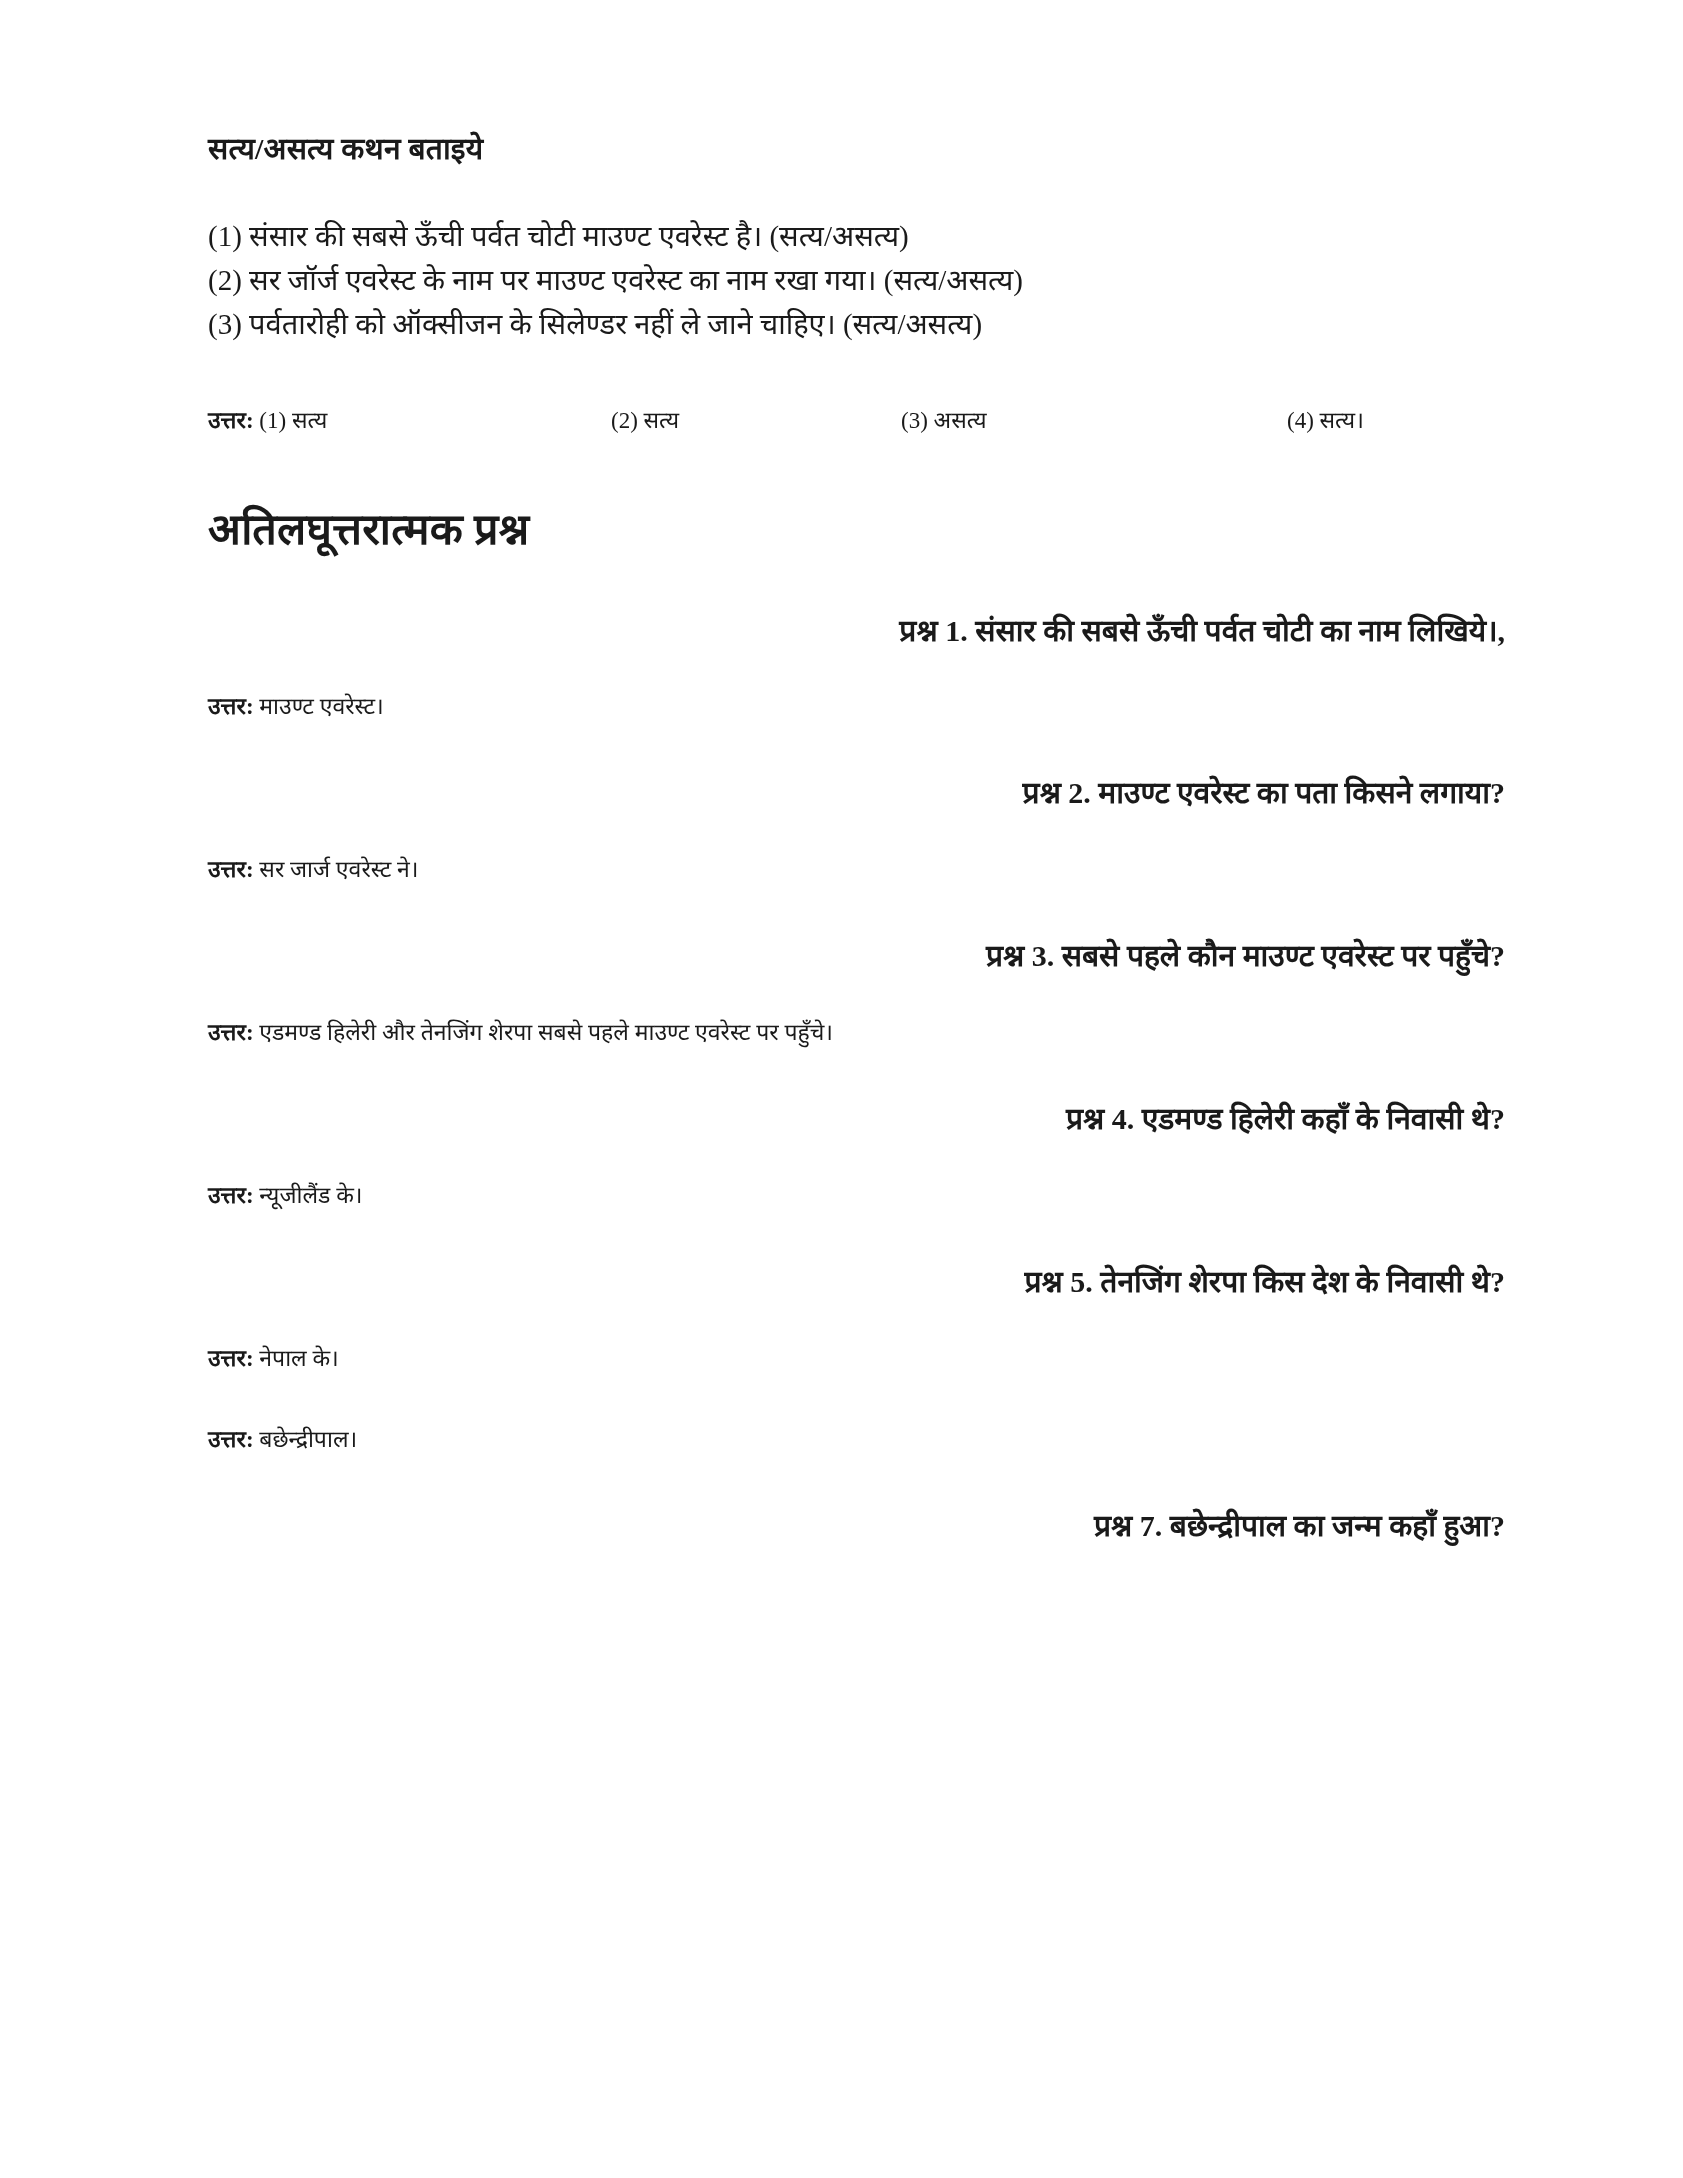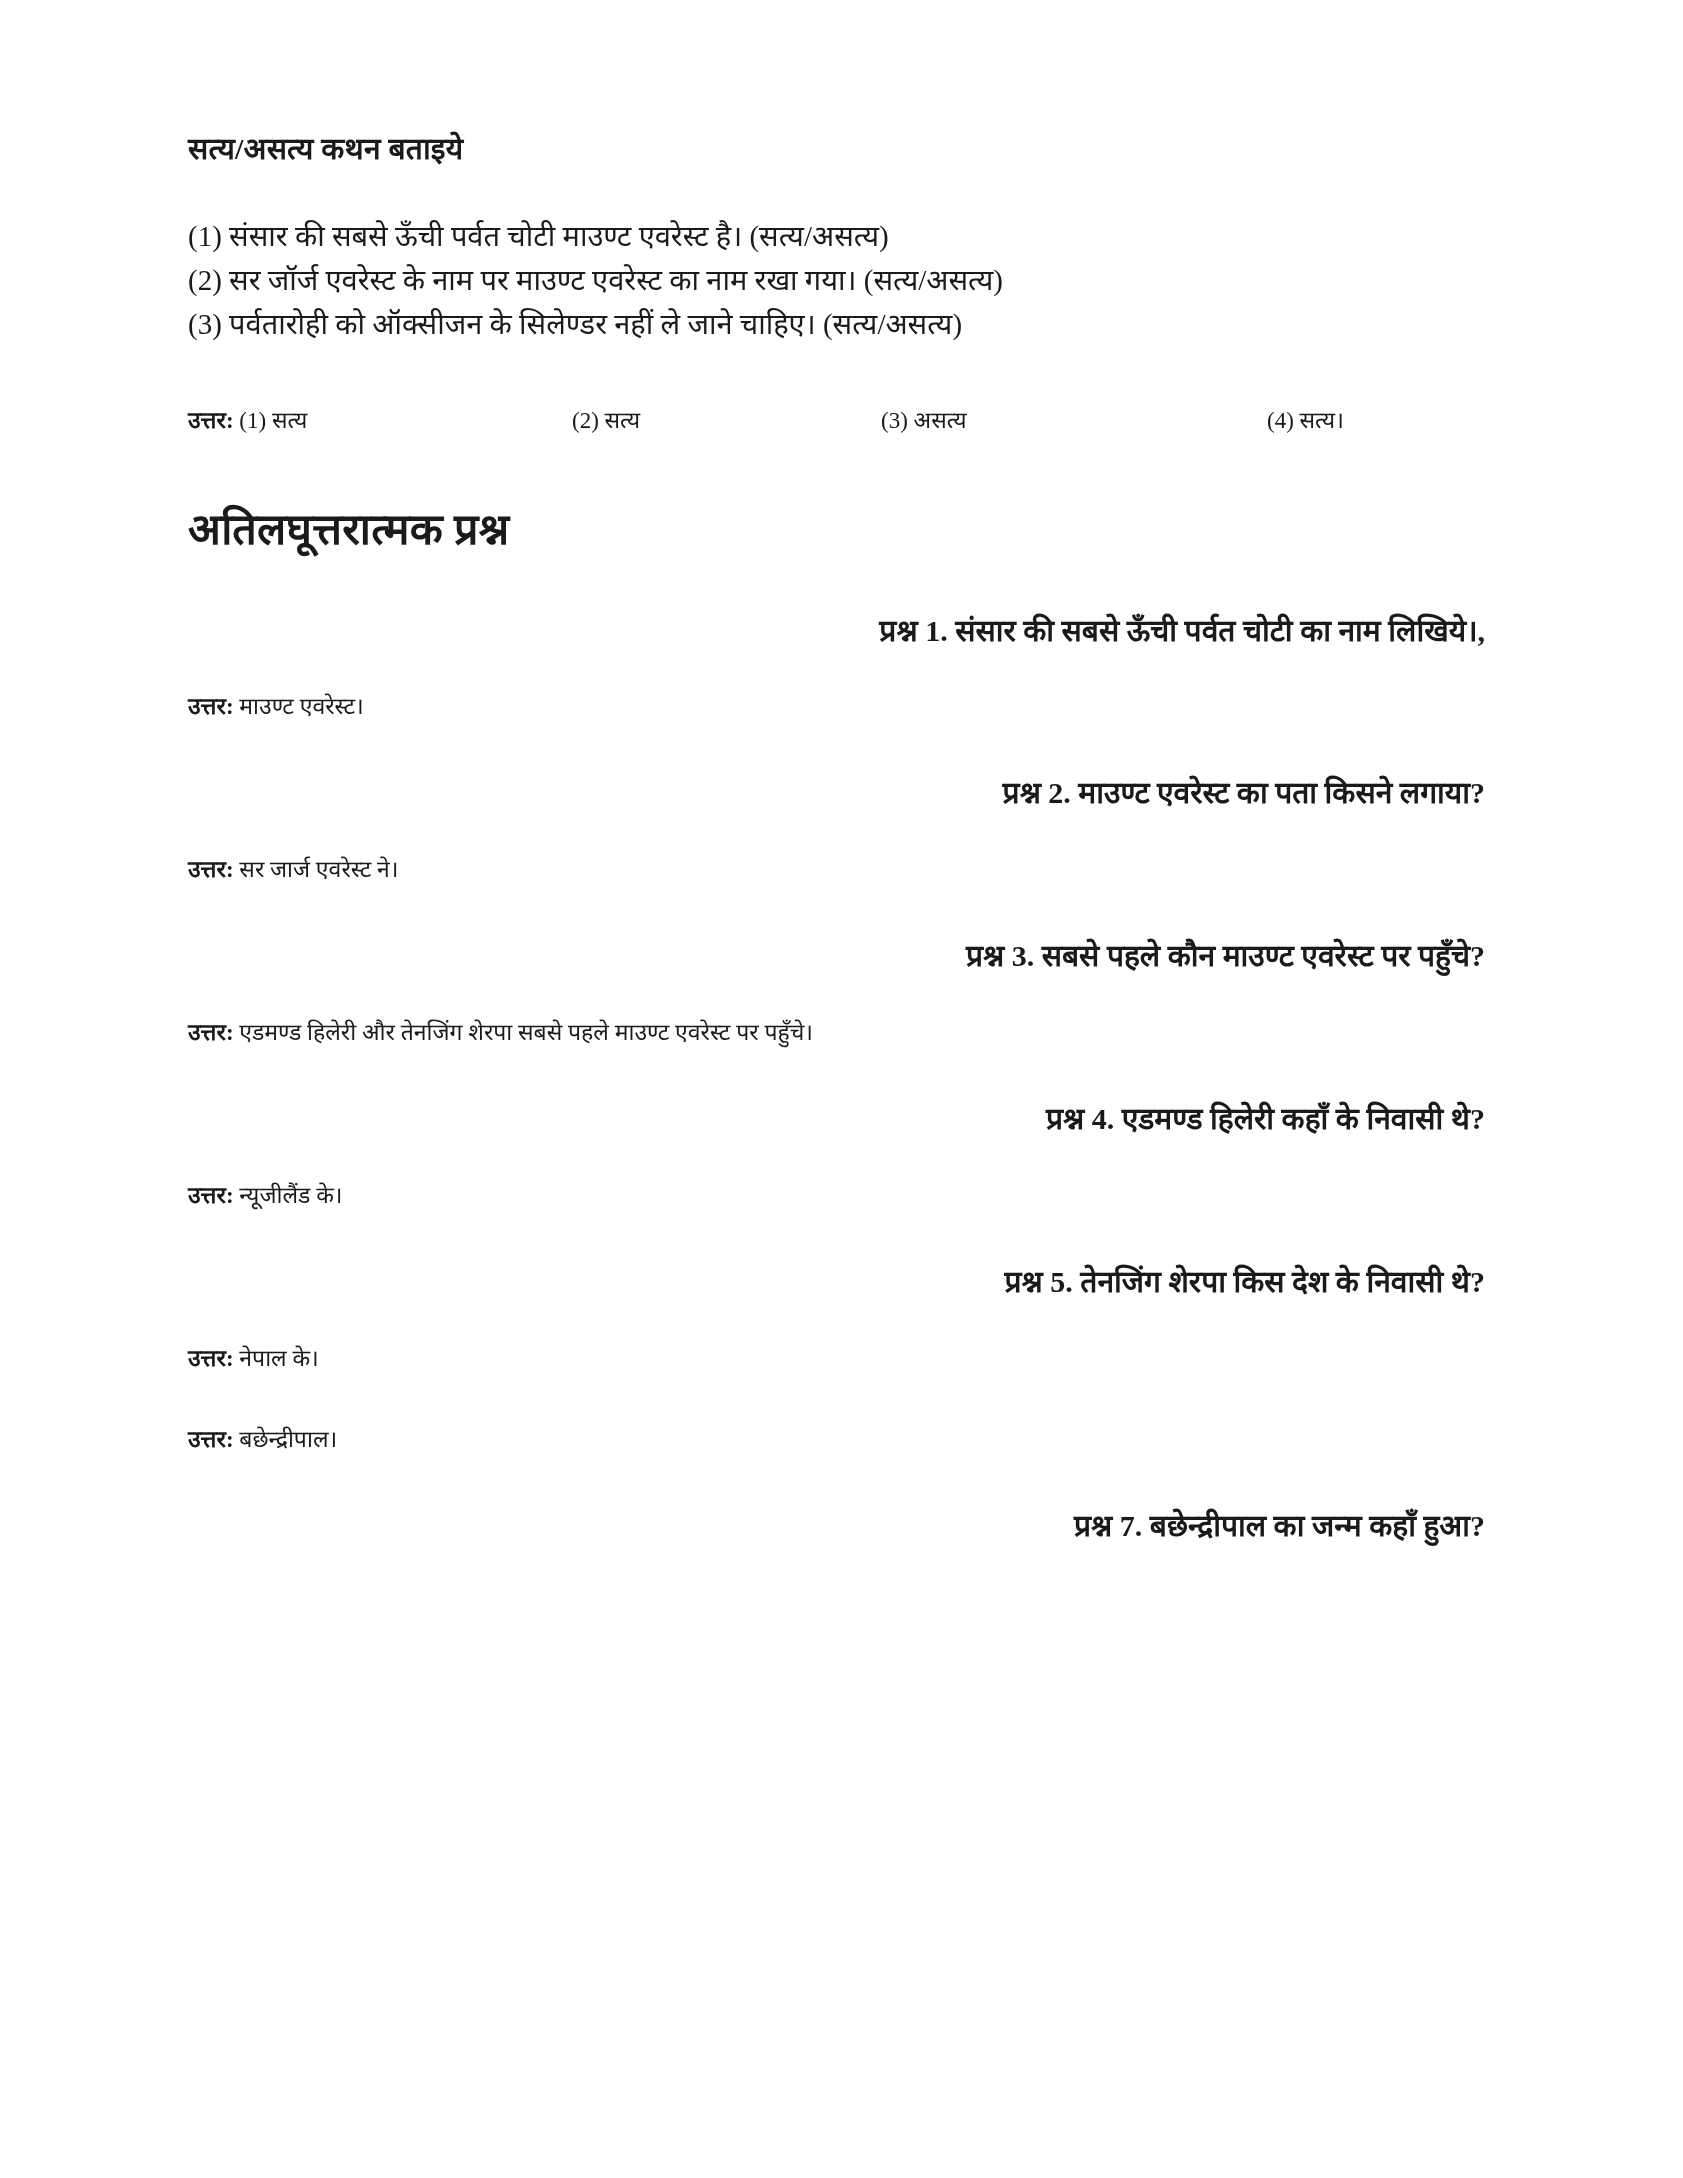--- a/index.html
+++ b/index.html
@@ -18,20 +18,21 @@
   .page {
     position: relative;
     width: 1683px;
     height: 2178px;
     background: #ffffff;
     box-sizing: border-box;
     padding: 129px 198px 0 188px;
   }
   .doc-body {
     width: 1297px;
+    margin-left: 20px;
   }
 
   
   .tf-heading {
     font-weight: bold;
     font-size: 30px;
     line-height: 1.35;
     letter-spacing: 0.2px;
     margin: 0 0 44px 0;
   }
@@ -54,21 +55,21 @@
   }
   .answer-row .ans-label {
     font-weight: bold;
   }
   .answer-row .ans-cell {
     position: absolute;
     top: 0;
     white-space: nowrap;
   }
   .answer-row .ans-cell.c0 { left: 0; }
-  .answer-row .ans-cell.c1 { left: 384px; }
+  .answer-row .ans-cell.c1 { left: 403px; }
   .answer-row .ans-cell.c2 { left: 693px; }
   .answer-row .ans-cell.c3 { left: 1079px; }
 
   
   .section-heading {
     font-weight: bold;
     font-size: 43px;
     line-height: 1.3;
     margin: 0 0 51px 0;
     letter-spacing: 0.3px;

